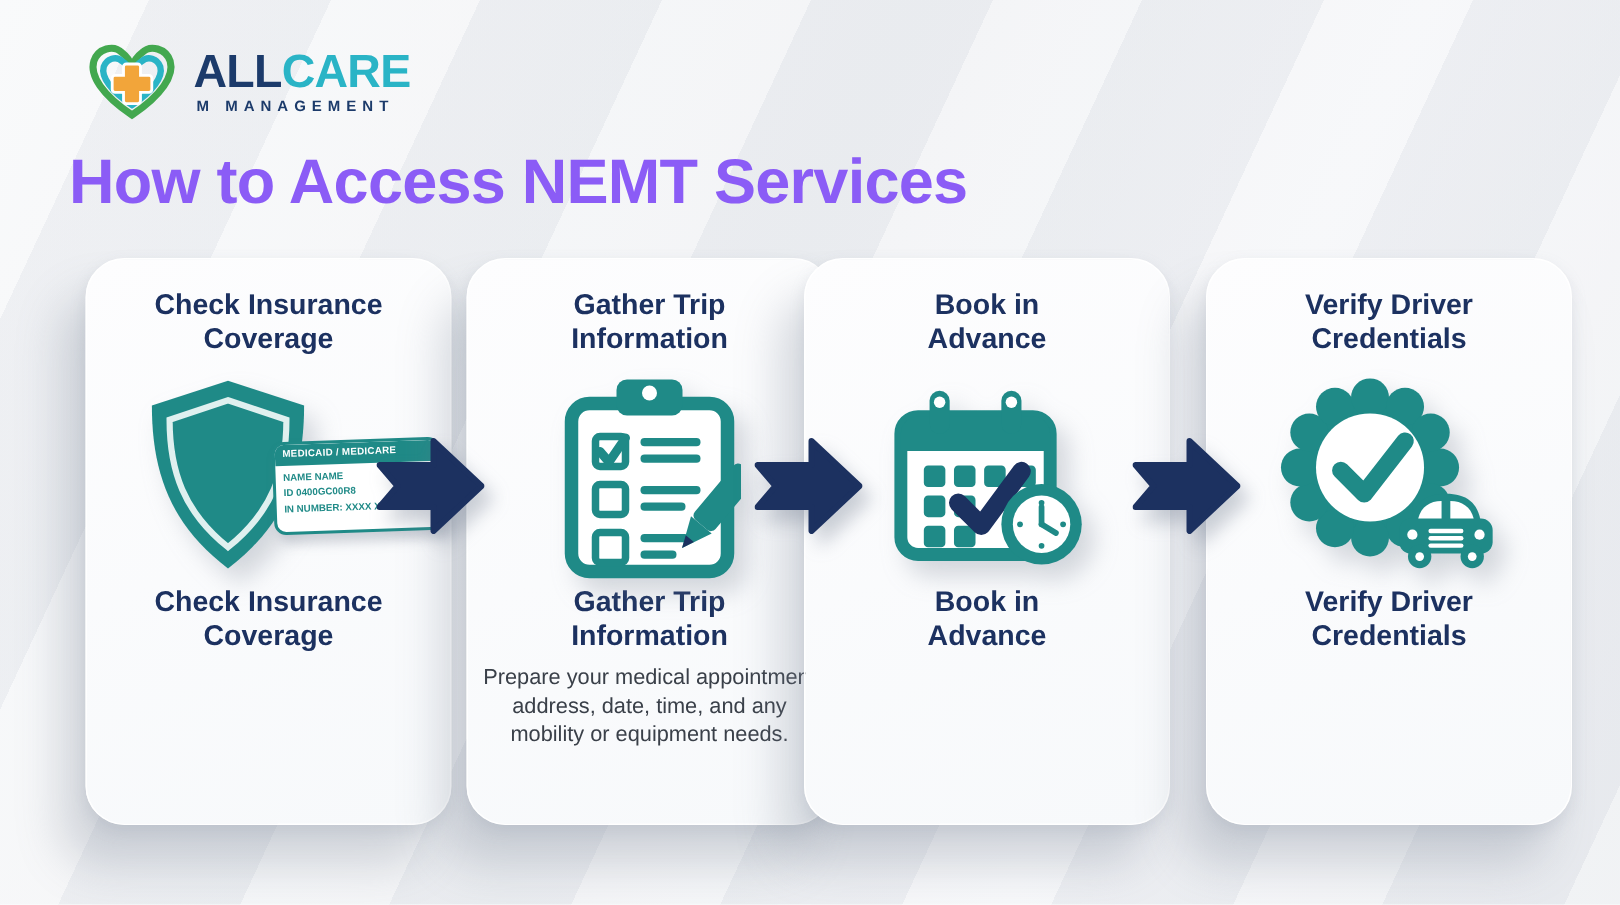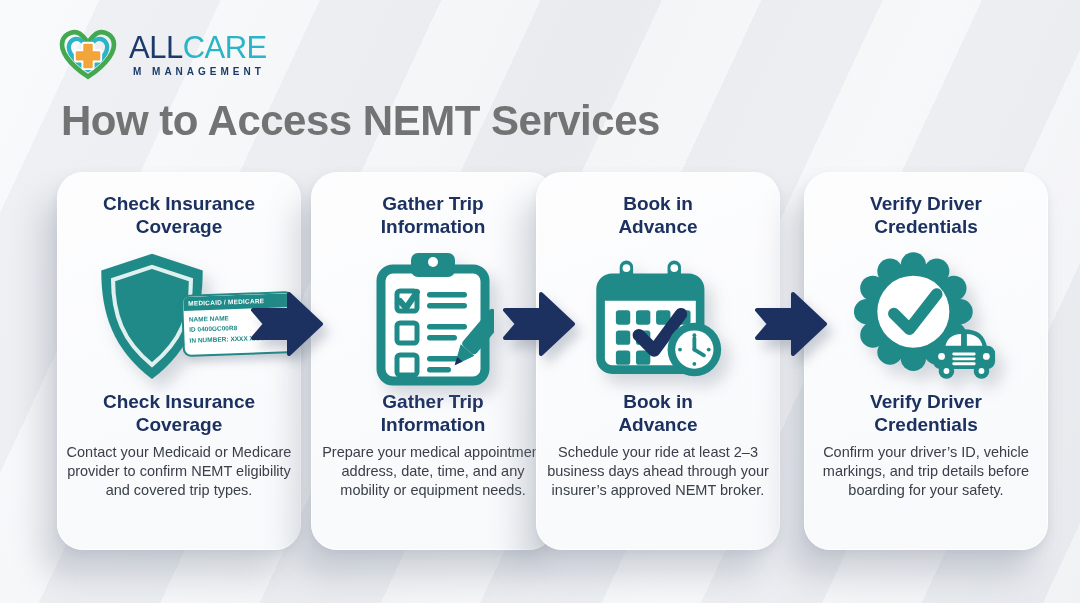--- a/index.html
+++ b/index.html
@@ -10,29 +10,29 @@
       repeating-linear-gradient(115deg, rgba(255,255,255,.35) 0 90px, rgba(226,229,234,.35) 90px 200px),
       linear-gradient(115deg,#f6f7f9 0%,#edeff2 45%,#f3f4f7 70%,#e9ebef 100%);
     position:relative;
     color:#1c3160;
   }
 
   
   .logo { position:absolute; left:55px; top:24px; display:flex; align-items:center; gap:8px; }
   .logo svg { display:block; }
   .logo-text { display:flex; flex-direction:column; line-height:1; }
-  .brand { font-size:31px; font-weight:400; letter-spacing:-0.5px; }
+  .brand { font-size:31px; font-weight:700; letter-spacing:-0.5px; }
   .brand .all { color:#1c3b6b; }
   .brand .care { color:#2ab4c6; }
-  .tagline { font-size:10px; font-weight:700; color:#1c3b6b; letter-spacing:4px; margin-top:4px; padding-left:2px;text-align:center; }
+  .tagline { font-size:10px; font-weight:700; color:#1c3b6b; letter-spacing:4px; margin-top:4px; padding-left:2px; }
 
   
   .page-title {
-    position:absolute; left:61px; top:97px;
-    font-size:42px; font-weight:800; letter-spacing:-0.5px; color:#737373;
+    position:absolute; left:46px; top:97px;
+    font-size:42px; font-weight:800; letter-spacing:-0.5px; color:#8b5cf6;
   }
 
   
   .card {
     position:absolute; top:172px; width:244px; height:378px;
     background:linear-gradient(160deg,#fdfdfe 0%,#f7f9fb 100%);
     border:1px solid #ffffff; border-radius:26px;
     box-shadow:-16px 26px 30px rgba(124,134,150,.30), 0 4px 10px rgba(140,150,165,.18);
     text-align:center;
   }
@@ -92,21 +92,20 @@
     <div class="mini-card">
       <div class="mini-card-header">MEDICAID / MEDICARE</div>
       <div class="mini-card-body">
         <div>NAME NAME</div>
         <div>ID 0400GC00R8</div>
         <div>IN NUMBER: XXXX XXXX</div>
       </div>
     </div>
   </div>
   <h3 class="card-title mid"><span>Check Insurance</span><br><span>Coverage</span></h3>
-  <p class="card-body">Contact your Medicaid or Medicare provider to confirm NEMT eligibility and covered trip types.</p>
 </div>
 
 <div class="card pos-2">
   <h3 class="card-title top"><span>Gather Trip</span><br><span>Information</span></h3>
   <div class="icon-wrap">
     <svg width="122" height="140" viewBox="0 0 120 140">
       <rect x="8" y="22" width="104" height="112" rx="12" fill="#ffffff" stroke="#1f8a87" stroke-width="9"></rect>
       <rect x="38" y="6" width="44" height="24" rx="7" fill="#1f8a87"></rect>
       <circle cx="60" cy="15" r="5" fill="#ffffff"></circle>
       <rect x="24" y="44" width="20" height="20" rx="3" fill="none" stroke="#1f8a87" stroke-width="5"></rect>
@@ -155,21 +154,20 @@
       <circle cx="108" cy="99" r="20" fill="#ffffff"></circle>
       <circle cx="108" cy="84" r="2" fill="#1f8a87"></circle>
         <circle cx="123" cy="99" r="2" fill="#1f8a87"></circle>
       <circle cx="108" cy="114" r="2" fill="#1f8a87"></circle>
         <circle cx="93" cy="99" r="2" fill="#1f8a87"></circle>
       <line x1="108" y1="99" x2="108" y2="87" stroke="#1f8a87" stroke-width="4" stroke-linecap="round"></line>
       <line x1="108" y1="99" x2="118" y2="105" stroke="#1f8a87" stroke-width="4" stroke-linecap="round"></line>
     </svg>
   </div>
   <h3 class="card-title mid"><span>Book in</span><br><span>Advance</span></h3>
-  <p class="card-body">Schedule your ride at least 2–3 business days ahead through your insurer’s approved NEMT broker.</p>
 </div>
 
 <div class="card pos-4">
   <h3 class="card-title top"><span>Verify Driver</span><br><span>Credentials</span></h3>
   <div class="icon-wrap">
     <svg width="146" height="132" viewBox="0 0 150 135">
       <g fill="#1f8a87">
         <circle cx="62" cy="62" r="48"></circle>
         <circle cx="110" cy="62" r="13"></circle>
           <circle cx="103.6" cy="86" r="13"></circle>
@@ -197,21 +195,20 @@
         <circle cx="9" cy="28" r="3.5" fill="#ffffff"></circle>
           <circle cx="55" cy="28" r="3.5" fill="#ffffff"></circle>
         <circle cx="14" cy="43" r="8" fill="#1f8a87"></circle>
           <circle cx="14" cy="43" r="3" fill="#ffffff"></circle>
         <circle cx="50" cy="43" r="8" fill="#1f8a87"></circle>
           <circle cx="50" cy="43" r="3" fill="#ffffff"></circle>
       </g>
     </svg>
   </div>
   <h3 class="card-title mid"><span>Verify Driver</span><br><span>Credentials</span></h3>
-  <p class="card-body">Confirm your driver’s ID, vehicle markings, and trip details before boarding for your safety.</p>
 </div>
 
 <div class="arrow a-1">
   <svg width="72" height="76" viewBox="0 0 72 76">
       <polygon points="2,24 38,24 38,8 70,38 38,68 38,52 2,52 14,38" fill="#1c3160" stroke="#1c3160" stroke-width="4" stroke-linejoin="round"></polygon>
     </svg>
 </div>
 <div class="arrow a-2">
   <svg width="72" height="76" viewBox="0 0 72 76">
       <polygon points="2,24 38,24 38,8 70,38 38,68 38,52 2,52 14,38" fill="#1c3160" stroke="#1c3160" stroke-width="4" stroke-linejoin="round"></polygon>

